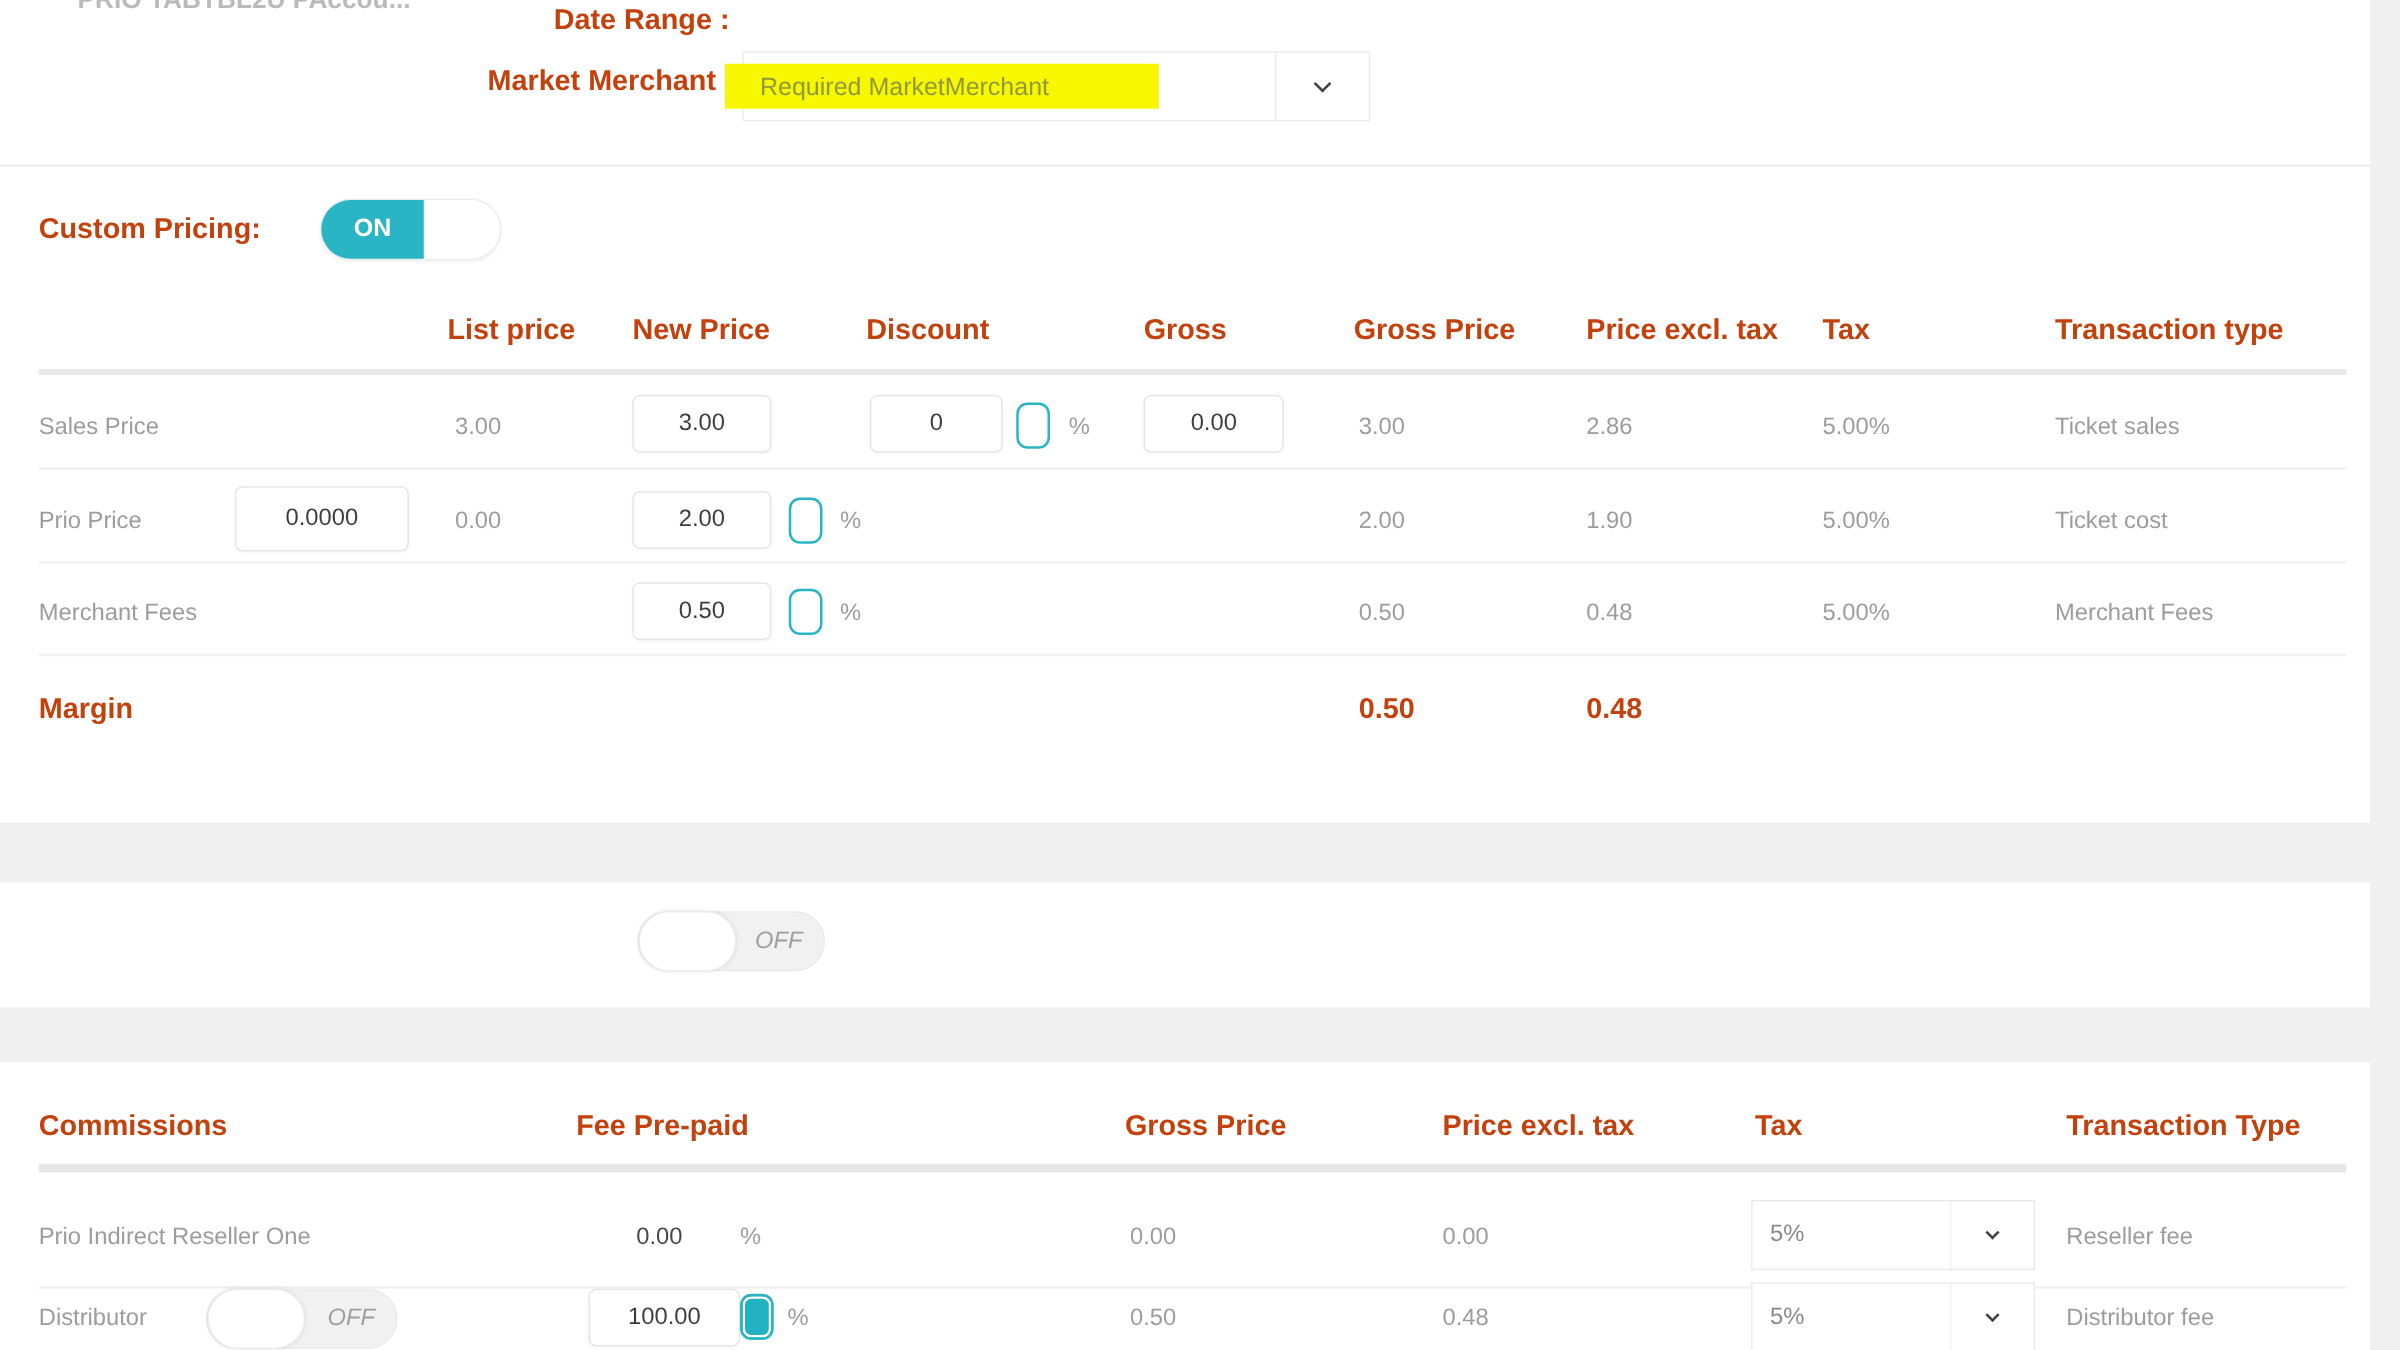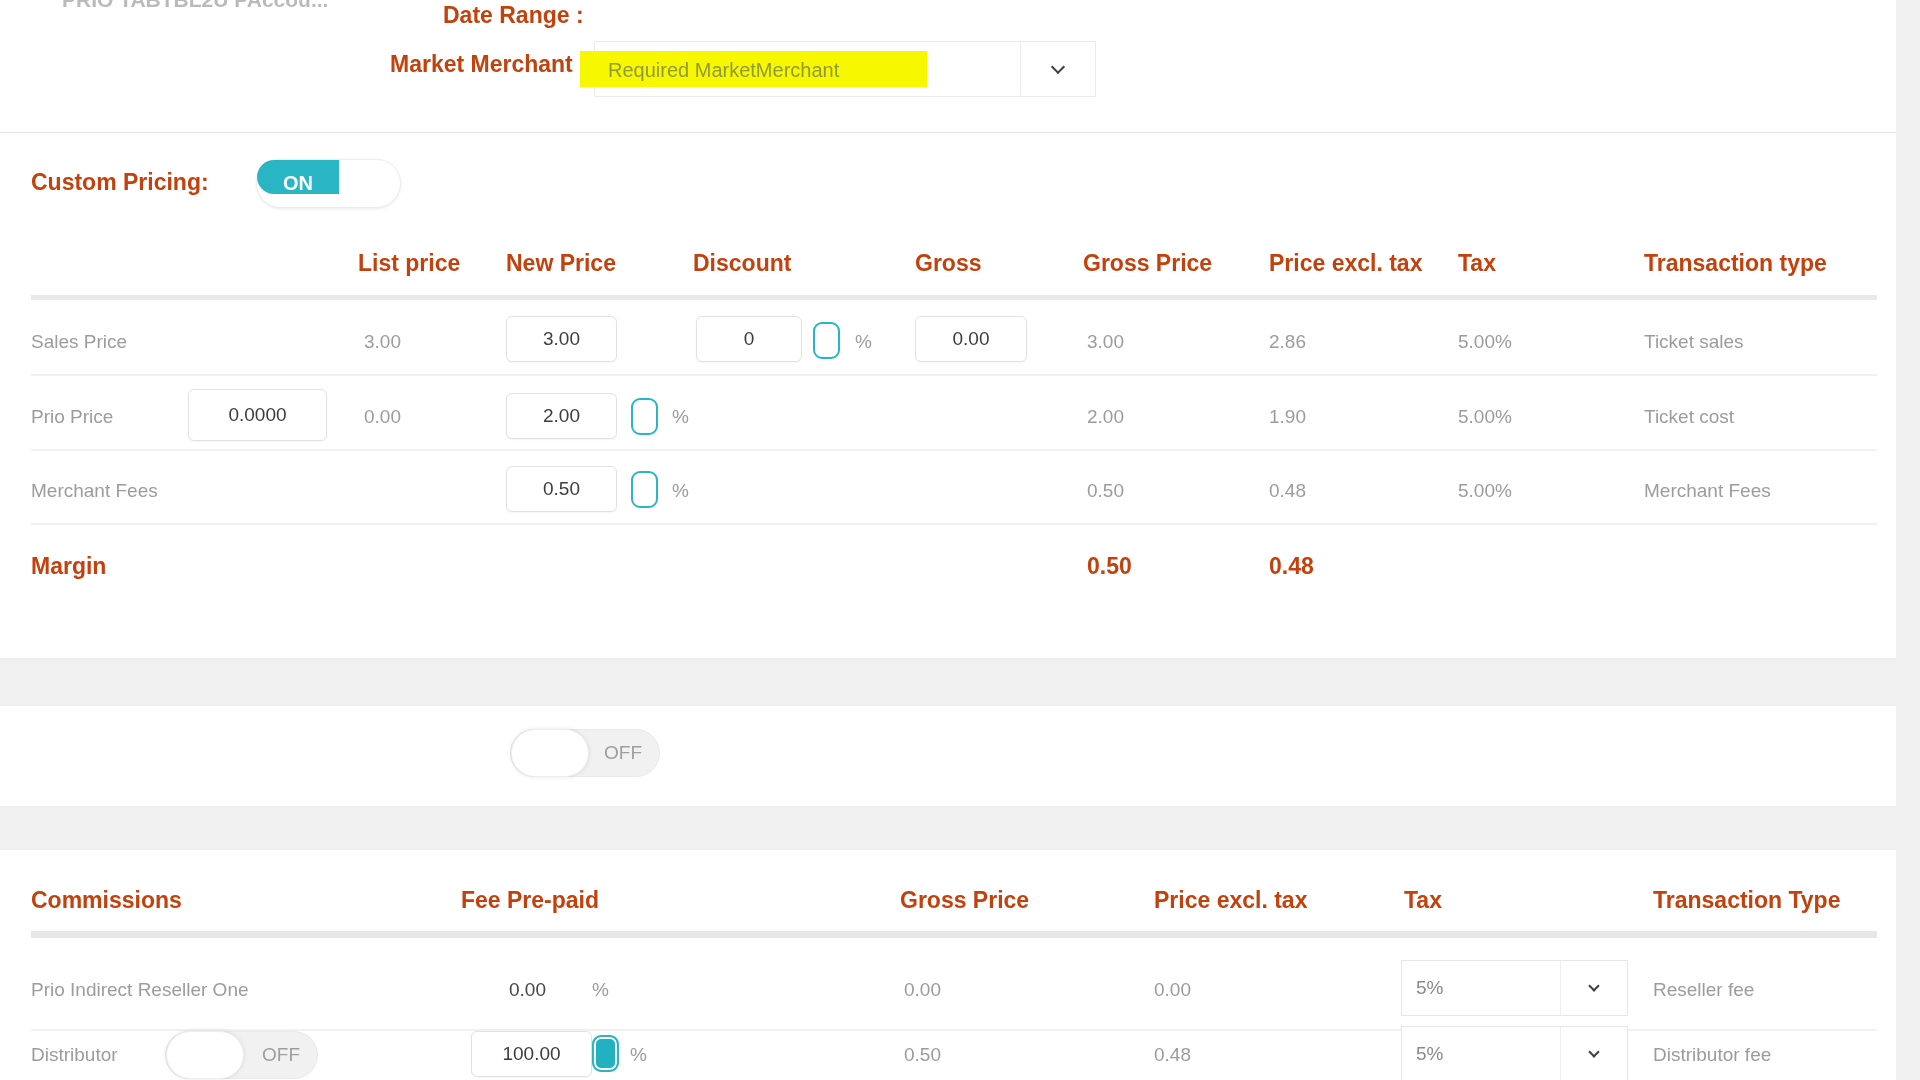--- a/index.html
+++ b/index.html
@@ -18,24 +18,24 @@
     text-align:center; font-family:"Liberation Sans", sans-serif; font-size:19px;
     color:#3d3d3d; box-shadow:0 1px 2px rgba(0,0,0,.04); outline:none;
   }
   .cb { position:absolute; width:27px; height:37px; border:2px solid #29b5c3; border-radius:9px; background:#fff; }
   .cb.checked { background:#21b1c1; box-shadow:inset 0 0 0 2px #fff; }
   .chev { width:10px; height:10px; border-left:2px solid #3f3f3f; border-bottom:2px solid #3f3f3f; transform:rotate(-45deg); margin-top:-5px; }
   .sel { position:absolute; display:flex; }
   .sel .sv { width:160px; height:56px; border:1px solid #e7e7e7; background:#fff; line-height:54px; padding-left:14px; font-size:19px; color:#8a8a8a; }
   .sel .sc { width:68px; height:56px; border:1px solid #e7e7e7; border-left:1px solid #eee; margin-left:-1px; background:#fff; display:flex; align-items:center; justify-content:center; }
   .tg-on { position:absolute; width:145px; height:49px; border-radius:25px; background:#fff; border:1px solid #ececec; box-shadow:0 1px 3px rgba(0,0,0,.08); }
-  .tg-on .seg { position:absolute; left:0; top:0; width:82px; height:34px; background:#29b5c3; border-radius:24px 0 0 24px; color:#fff; font-weight:bold; font-size:20px; text-align:center; line-height:47px; }
+  .tg-on .seg { position:absolute; left:0; top:0; width:82px; height:47px; background:#29b5c3; border-radius:24px 0 0 24px; color:#fff; font-weight:bold; font-size:20px; text-align:center; line-height:47px; }
   .tg-off { position:absolute; border-radius:24px; background:#f1f1f1; border:1px solid #e9e9e9; }
   .tg-off .knob { position:absolute; left:0; top:-1px; width:78px; height:48px; background:#fff; border:1px solid #ededed; border-radius:24px; box-shadow:0 0 4px rgba(0,0,0,.10); }
-  .tg-off .lbl { position:absolute; right:0; top:0; width:72px; text-align:center; font-size:19px; color:#9e9e9e; }
+  .tg-off .lbl { position:absolute; right:0; top:0; width:72px; text-align:center; font-size:19px; color:#9e9e9e;font-style:italic; }
 </style>
 </head>
 <body>
 
 <div id="app">
 
   <div class="sec" style="top:0;height:132px"></div>
   <div class="sec" style="top:133px;height:525px"></div>
   <div class="sec" style="top:706px;height:100px"></div>
   <div class="sec" style="top:850px;height:230px"></div>

